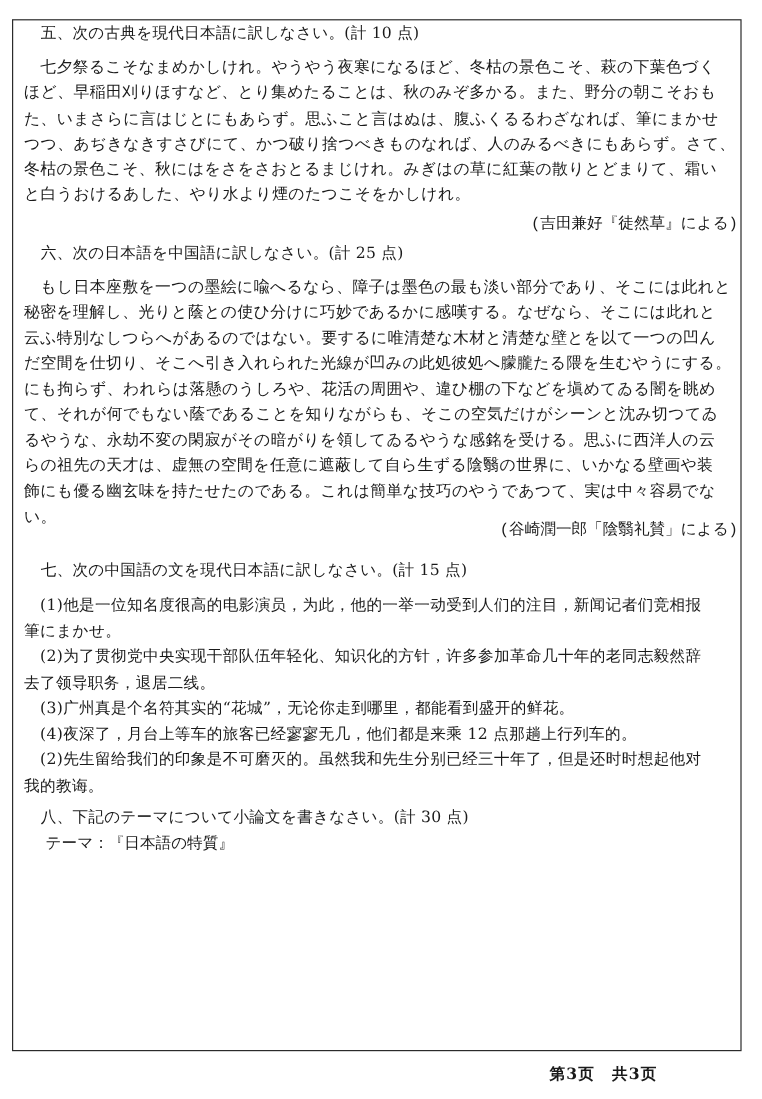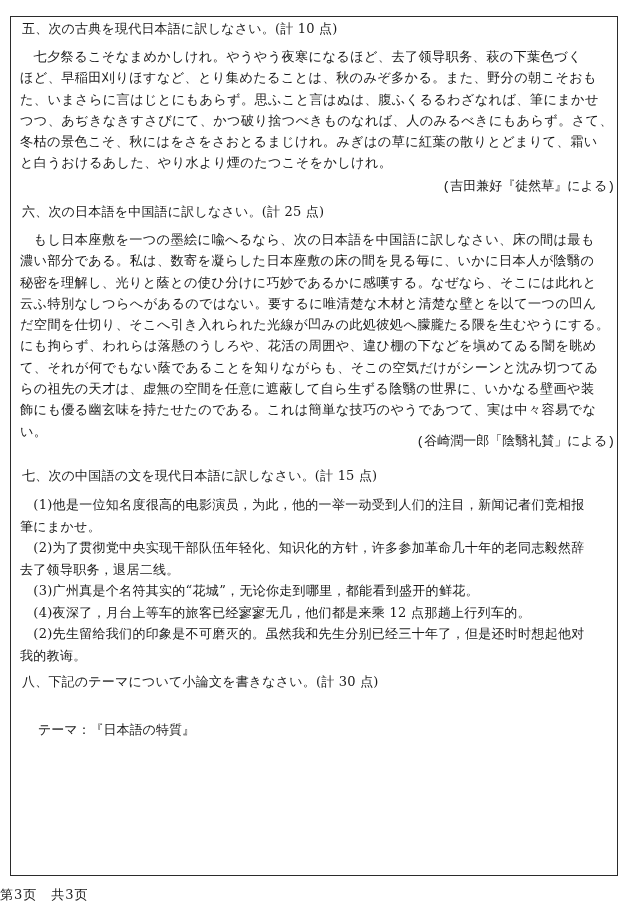--- a/index.html
+++ b/index.html
@@ -5,58 +5,58 @@
   html, body { margin:0; padding:0; }
   body {
     width:635px; height:916px; background:#ffffff; position:relative; overflow:hidden;
     font-family: "DejaVu Serif", "Liberation Serif", serif; color:#1a1a1a;
   }
   .frame {
     position:absolute; left:10px; top:16px; width:608px; height:860px;
     border:1.5px solid #2b2b2b; box-sizing:border-box;
   }
   .sec-title {
-    position:absolute; left:22px; font-size:13px; line-height:16px; white-space:nowrap; letter-spacing:0.2px;
+    position:absolute; left:34px; font-size:13px; line-height:16px; white-space:nowrap; letter-spacing:0.2px;
   }
   .para {
     position:absolute; left:20px; width:590px; font-size:13.2px; line-height:21.3px; letter-spacing:0.35px;
     text-align:justify;
   }
   .para .line { display:block; white-space:nowrap; height:21.3px; }
   .src { position:absolute; font-size:13px; white-space:nowrap;font-family:Liberation Mono, monospace; }
   .cn { position:absolute; left:20px; width:596px; font-size:13px; line-height:21.5px; letter-spacing:0.3px; }
   .cn .line { display:block; white-space:nowrap; height:21.5px; }
-  .theme { position:absolute; left:38px; font-size:13px; white-space:nowrap;margin-top:27px; }
-  .footer { position:absolute; left:0; width:548px; top:886px; text-align:left; font-size:13px; letter-spacing:1px; }
+  .theme { position:absolute; left:38px; font-size:13px; white-space:nowrap; }
+  .footer { position:absolute; left:0; width:548px; top:886px; text-align:right; font-size:13px; letter-spacing:1px;font-weight:bold; }
 </style>
 </head>
 <body>
 
 <div class="frame"></div>
 
 <div class="sec-title" style="top:21px">五、次の古典を現代日本語に訳しなさい。(計 10 点)</div>
 <div class="para" style="top:46px">
-  <span class="line">　七夕祭るこそなまめかしけれ。やうやう夜寒になるほど、去了领导职务、萩の下葉色づく</span>
+  <span class="line">　七夕祭るこそなまめかしけれ。やうやう夜寒になるほど、冬枯の景色こそ、萩の下葉色づく</span>
   <span class="line">ほど、早稲田刈りほすなど、とり集めたることは、秋のみぞ多かる。また、野分の朝こそおも</span>
   <span class="line">た、いまさらに言はじとにもあらず。思ふこと言はぬは、腹ふくるるわざなれば、筆にまかせ</span>
   <span class="line">つつ、あぢきなきすさびにて、かつ破り捨つべきものなれば、人のみるべきにもあらず。さて、</span>
   <span class="line">冬枯の景色こそ、秋にはをさをさおとるまじけれ。みぎはの草に紅葉の散りとどまりて、霜い</span>
   <span class="line">と白うおけるあした、やり水より煙のたつこそをかしけれ。</span>
 </div>
 <div class="src" style="top:177px; right:20px">(吉田兼好『徒然草』による)</div>
 
 <div class="sec-title" style="top:204px">六、次の日本語を中国語に訳しなさい。(計 25 点)</div>
 <div class="para" style="top:229px">
-  <span class="line">　もし日本座敷を一つの墨絵に喩へるなら、次の日本語を中国語に訳しなさい、床の間は最も</span>
-  <span class="line">濃い部分である。私は、数寄を凝らした日本座敷の床の間を見る毎に、いかに日本人が陰翳の</span>
+  <span class="line">　もし日本座敷を一つの墨絵に喩へるなら、障子は墨色の最も淡い部分であり、そこには此れと</span>
   <span class="line">秘密を理解し、光りと蔭との使ひ分けに巧妙であるかに感嘆する。なぜなら、そこには此れと</span>
   <span class="line">云ふ特別なしつらへがあるのではない。要するに唯清楚な木材と清楚な壁とを以て一つの凹ん</span>
   <span class="line">だ空間を仕切り、そこへ引き入れられた光線が凹みの此処彼処へ朦朧たる隈を生むやうにする。</span>
   <span class="line">にも拘らず、われらは落懸のうしろや、花活の周囲や、違ひ棚の下などを塡めてゐる闇を眺め</span>
   <span class="line">て、それが何でもない蔭であることを知りながらも、そこの空気だけがシーンと沈み切つてゐ</span>
+  <span class="line">るやうな、永劫不変の閑寂がその暗がりを領してゐるやうな感銘を受ける。思ふに西洋人の云</span>
   <span class="line">らの祖先の天才は、虚無の空間を任意に遮蔽して自ら生ずる陰翳の世界に、いかなる壁画や装</span>
   <span class="line">飾にも優る幽玄味を持たせたのである。これは簡単な技巧のやうであつて、実は中々容易でな</span>
   <span class="line">い。</span>
 </div>
 <div class="src" style="top:432px; right:20px">(谷崎潤一郎「陰翳礼賛」による)</div>
 
 <div class="sec-title" style="top:468px">七、次の中国語の文を現代日本語に訳しなさい。(計 15 点)</div>
 <div class="cn" style="top:494px">
   <span class="line">　(1)他是一位知名度很高的电影演员，为此，他的一举一动受到人们的注目，新闻记者们竞相报</span>
   <span class="line">筆にまかせ。</span>

